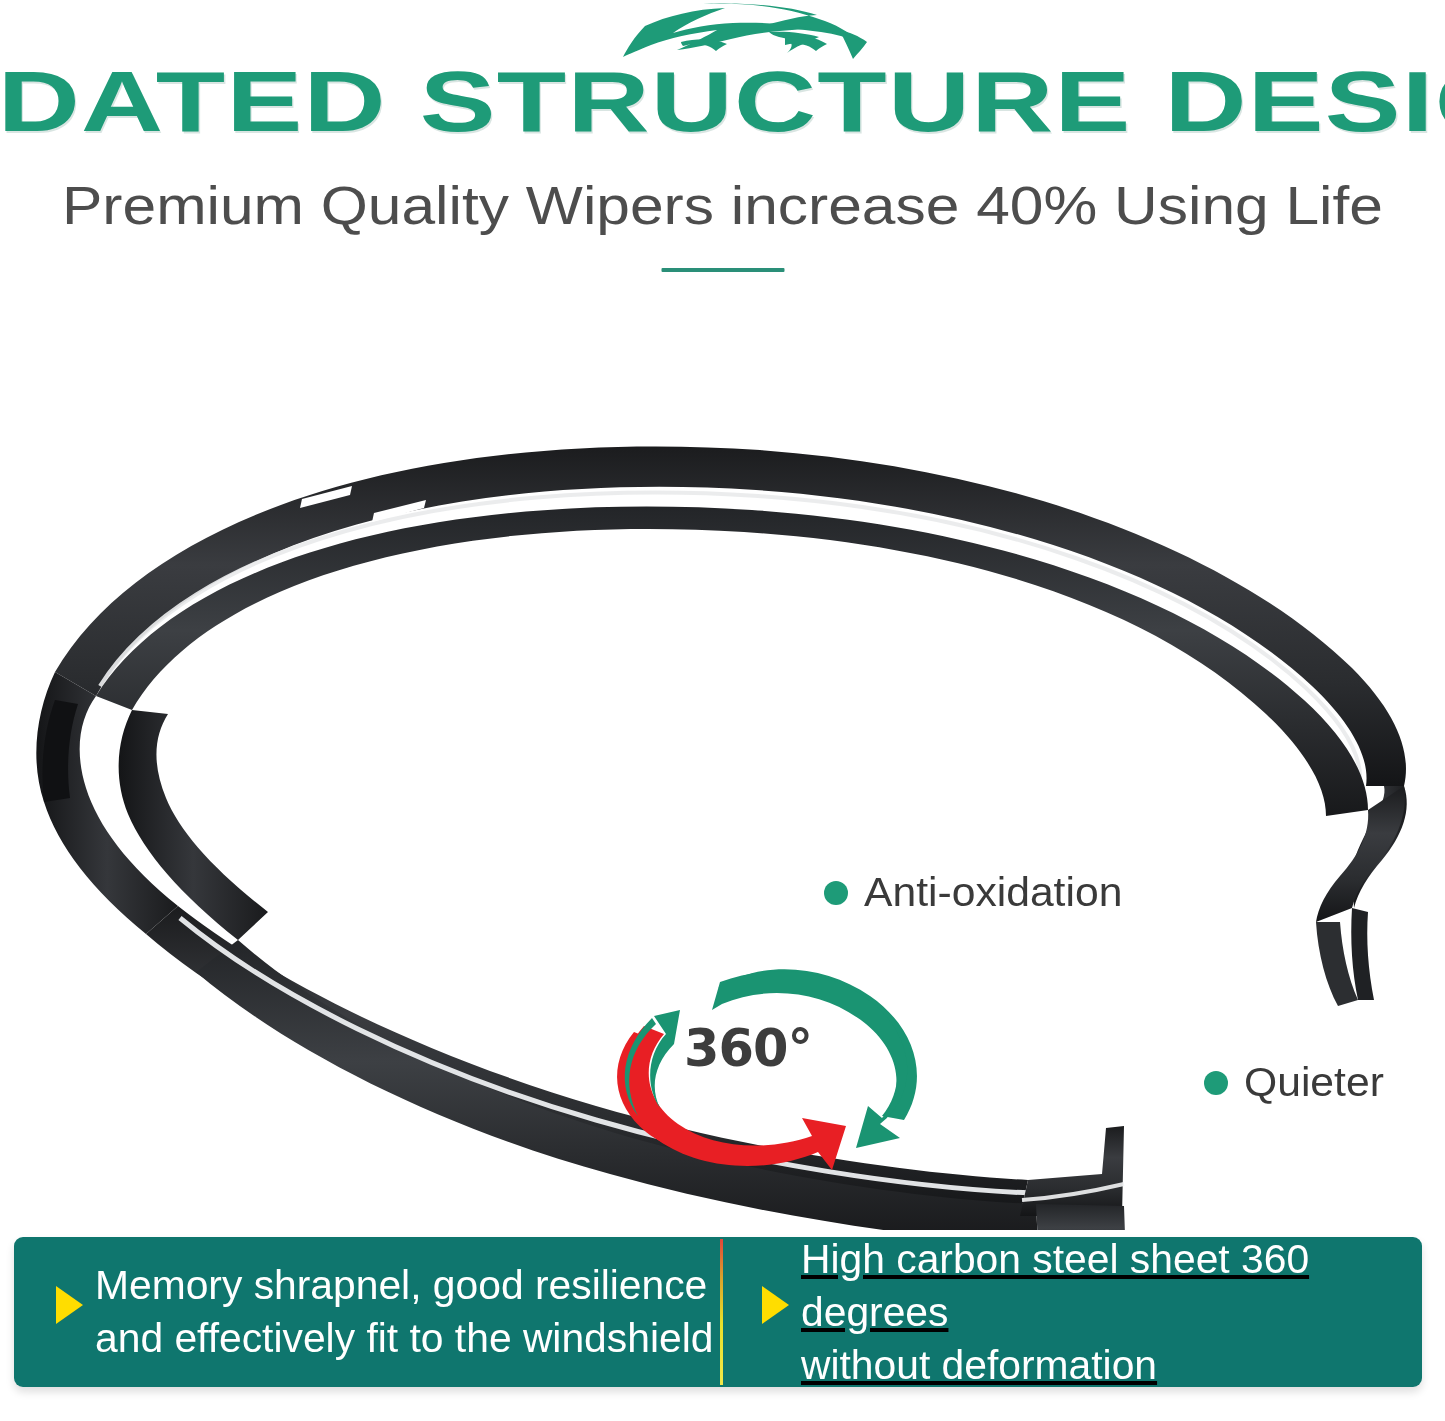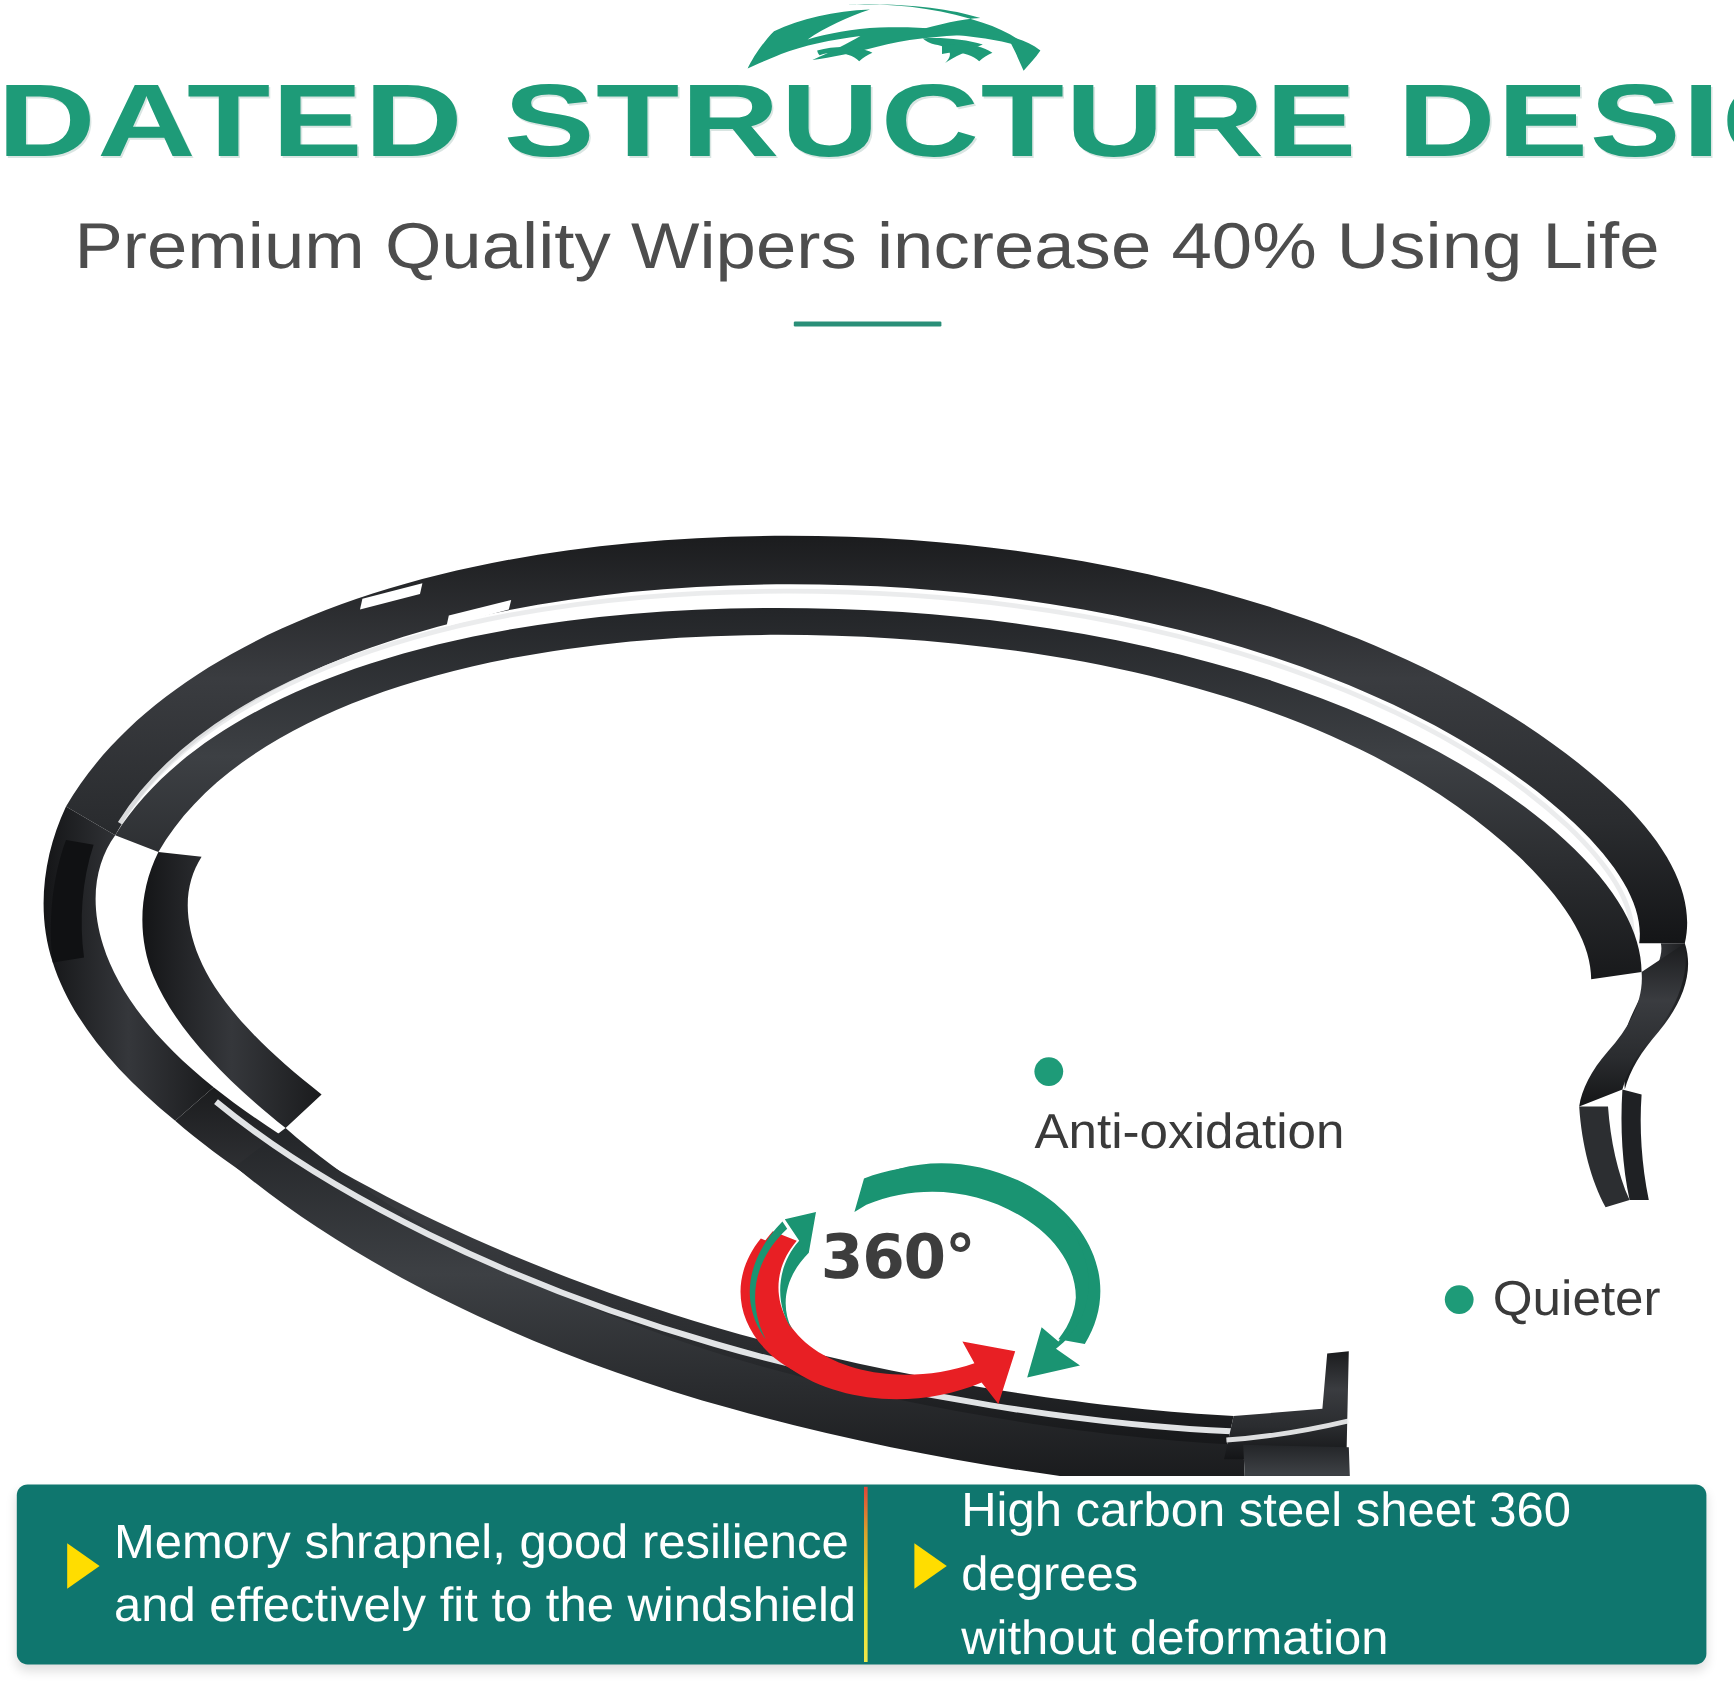--- a/index.html
+++ b/index.html
@@ -106,21 +106,21 @@
   .feature .txt {
     color: #3a3a3a;
     font-family: "Liberation Sans Narrow", "Liberation Sans", sans-serif;
     font-weight: 400;
     font-size: 41px;
     line-height: 45px;
     transform: scaleX(1.04);
     transform-origin: left top;
   }
   #feature-tough   { left: 416px; top: 570px; }
-  #feature-anti-ox { left: 862px; top: 570px; flex-direction: column; }
+  #feature-anti-ox { left: 824px; top: 570px; }
   #feature-hs      { left: 120px; top: 742px; }
   #feature-quiet   { left: 1204px; top: 760px; }
 
   
   #badge-360 {
     position: absolute;
     left: 570px;
     top: 652px;
     width: 360px;
     height: 220px;
@@ -152,21 +152,21 @@
     box-shadow: 0 5px 9px rgba(0,0,0,0.13);
     display: flex;
   }
   .banner-cell {
     position: relative;
     display: flex;
     align-items: center;
     box-sizing: border-box;
   }
   #banner-cell-left  { width: 706px; padding: 0 0 0 42px; }
-  #banner-cell-right { width: 702px; padding: 0 0 0 42px; }
+  #banner-cell-right { width: 702px; padding: 0 0 0 42px; text-decoration: underline; }
   #banner-divider {
     position: absolute;
     left: 706px;
     top: 2px;
     width: 3px;
     height: 146px;
     background: linear-gradient(180deg, #e2453a 0%, #d8a12c 26%, #e8e02a 58%, #f0e84a 100%);
   }
   .banner-bullet {
     flex: 0 0 auto;

